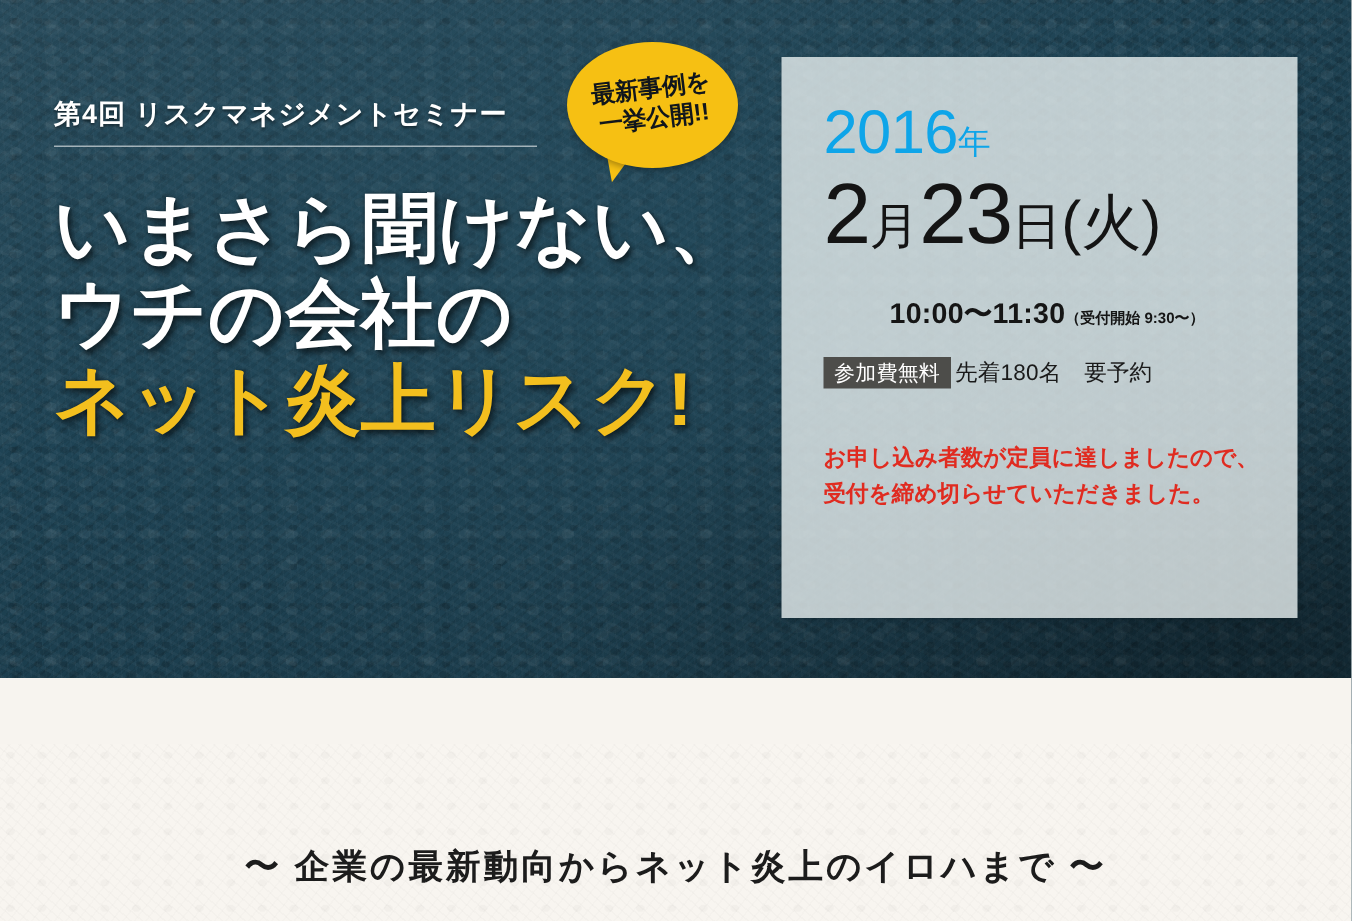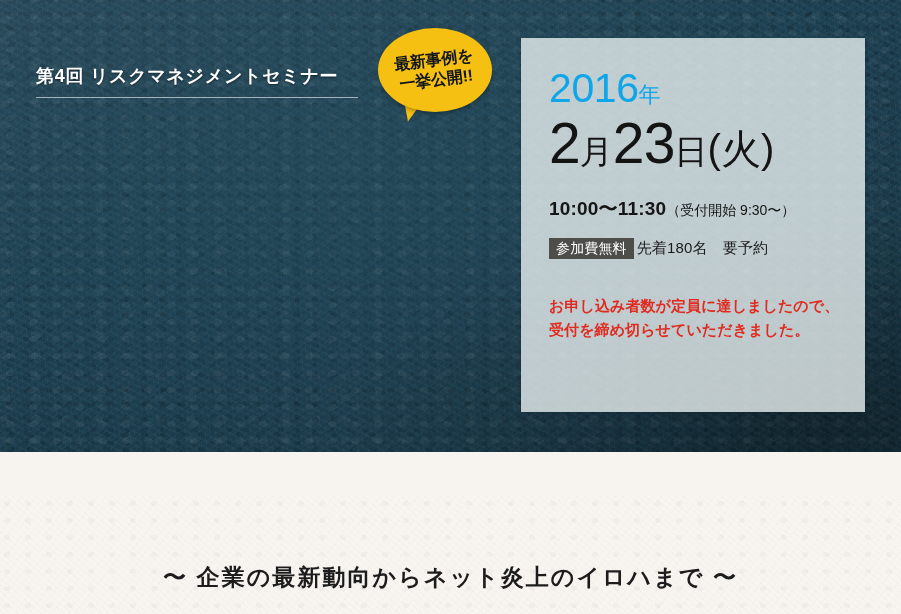--- a/index.html
+++ b/index.html
@@ -104,22 +104,22 @@
   .date-main{
     margin-top:6px;color:#141414;font-size:57px;font-weight:300;line-height:1;
     letter-spacing:-.015em;white-space:nowrap;
   }
   .date-main .unit{font-size:33px;font-weight:400;letter-spacing:0;}
   .date-main .dow{font-size:40px;font-weight:400;letter-spacing:0;}
 
   .time-row{
     margin-top:24px;color:#151515;white-space:nowrap;
   }
-  .time-row .big{font-size:19px;font-weight:bold;letter-spacing:.01em;}
-  .time-row .small{font-size:14px;font-weight:400;letter-spacing:0;}
+  .time-row .big{font-size:19px;font-weight:bold;letter-spacing:.01em;margin-left:44px;}
+  .time-row .small{font-size:10px;font-weight:700;letter-spacing:0;}
 
   .venue-row{
     margin-top:13px;color:#1a1a1a;font-size:15px;font-weight:400;
     letter-spacing:.005em;white-space:nowrap;
   }
 
   .fee-row{margin-top:16px;display:flex;align-items:center;white-space:nowrap;}
   .fee-badge{
     display:inline-block;background:#4d4d4a;color:#ffffff;
     font-size:14px;font-weight:400;letter-spacing:.01em;
@@ -157,20 +157,25 @@
 <div class="banner">
 
   <div class="hero">
     <div class="hero-grain"></div>
     <div class="hero-vignette"></div>
 
     <div class="left-col">
       <div class="kicker">第4回  リスクマネジメントセミナー</div>
       <div class="kicker-rule"></div>
 
+      <div class="headline">
+        <div class="hl-line">いまさら聞けない、</div>
+        <div class="hl-line">ウチの会社の</div>
+        <div class="hl-line accent">ネット炎上リスク!</div>
+      </div>
     </div>
 
     <div class="badge">
       <div class="badge-tail"></div>
       <div class="badge-body"></div>
       <div class="badge-text">
         <span>最新事例を</span>
         <span>一挙公開!!</span>
       </div>
     </div>

